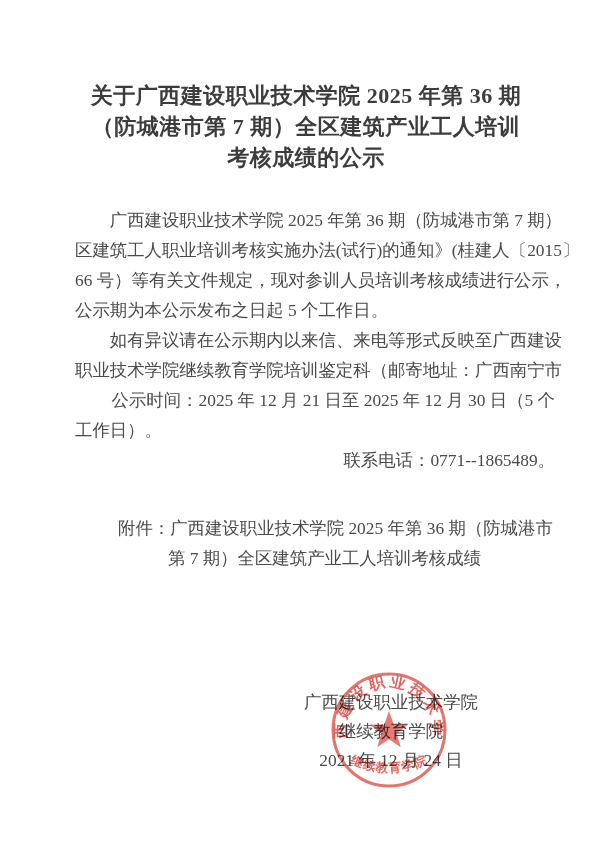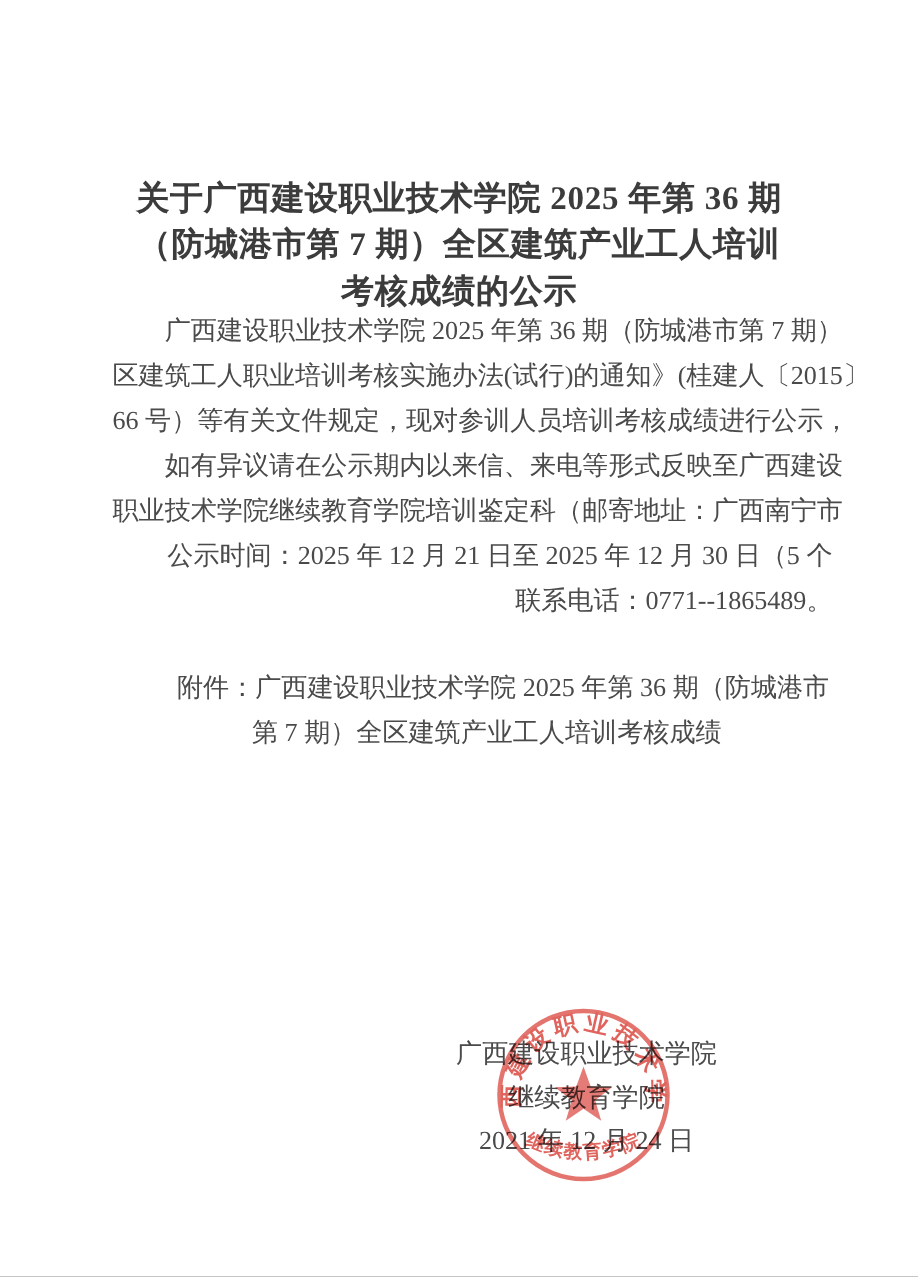--- a/index.html
+++ b/index.html
@@ -16,34 +16,33 @@
     position: absolute;
     top: 80px;
     left: 0;
     width: 612px;
     text-align: center;
     font-size: 22px;
     font-weight: bold;
     line-height: 31px;
     color: #3c3c3c;
     letter-spacing: 0.5px;
-    margin-top: 36px;
   }
   .content {
     position: absolute;
     top: 205px;
     left: 75px;
     width: 480px;
     font-size: 17.4px;
     line-height: 30px;
     color: #4a4a4a;
   }
   .bodyline { white-space: nowrap; }
   .indent { text-indent: 2em; text-align: right; }
-  .attachment { margin-top: 28px; }
+  .attachment { margin-top: 38px; }
   .att-line1 { margin-left: 43px; white-space: nowrap; }
   .att-line2 { margin-left: 93px; white-space: nowrap; }
   .signature {
     position: absolute;
     top: 688px;
     left: 303px;
     width: 176px;
     text-align: center;
     font-size: 17.4px;
     line-height: 29px;
@@ -69,25 +68,27 @@
   <div class="doc-title">
     <div>关于广西建设职业技术学院 2025 年第 36 期</div>
     <div>（防城港市第 7 期）全区建筑产业工人培训</div>
     <div>考核成绩的公示</div>
   </div>
 
   <div class="content">
     <div class="bodyline indent">广西建设职业技术学院 2025 年第 36 期（防城港市第 7 期）</div>
     <div class="bodyline">区建筑工人职业培训考核实施办法(试行)的通知》(桂建人〔2015〕</div>
     <div class="bodyline">66 号）等有关文件规定，现对参训人员培训考核成绩进行公示，</div>
+    <div class="bodyline">公示期为本公示发布之日起 5 个工作日。</div>
 
     <div class="bodyline indent">如有异议请在公示期内以来信、来电等形式反映至广西建设</div>
     <div class="bodyline">职业技术学院继续教育学院培训鉴定科（邮寄地址：广西南宁市</div>
 
     <div class="bodyline indent">公示时间：2025 年 12 月 21 日至 2025 年 12 月 30 日（5 个</div>
+    <div class="bodyline">工作日）。</div>
 
     <div class="bodyline indent">联系电话：0771--1865489。</div>
 
     <div class="attachment">
       <div class="att-line1">附件：广西建设职业技术学院 2025 年第 36 期（防城港市</div>
       <div class="att-line2">第 7 期）全区建筑产业工人培训考核成绩</div>
     </div>
   </div>
 
   <div class="signature">

